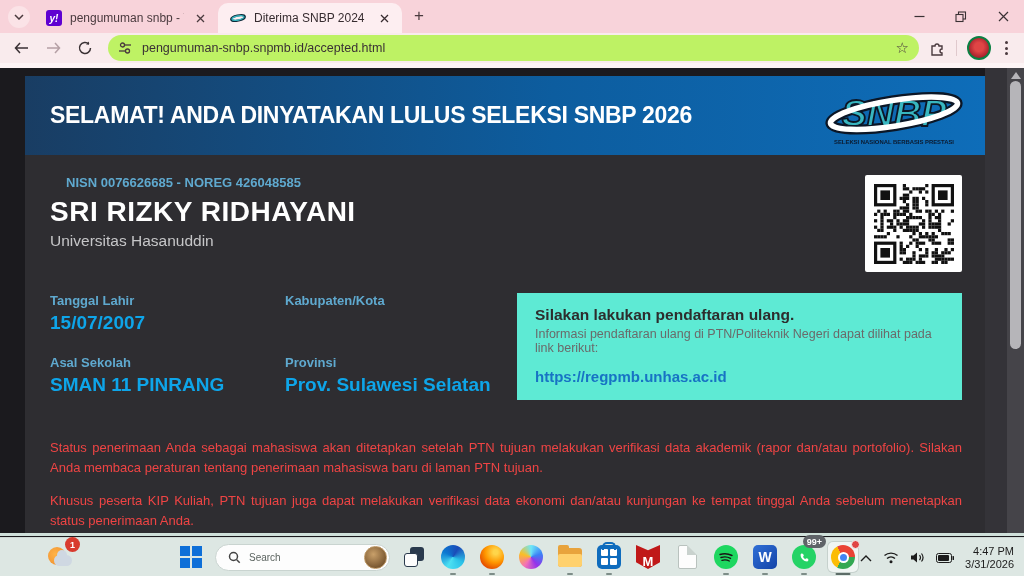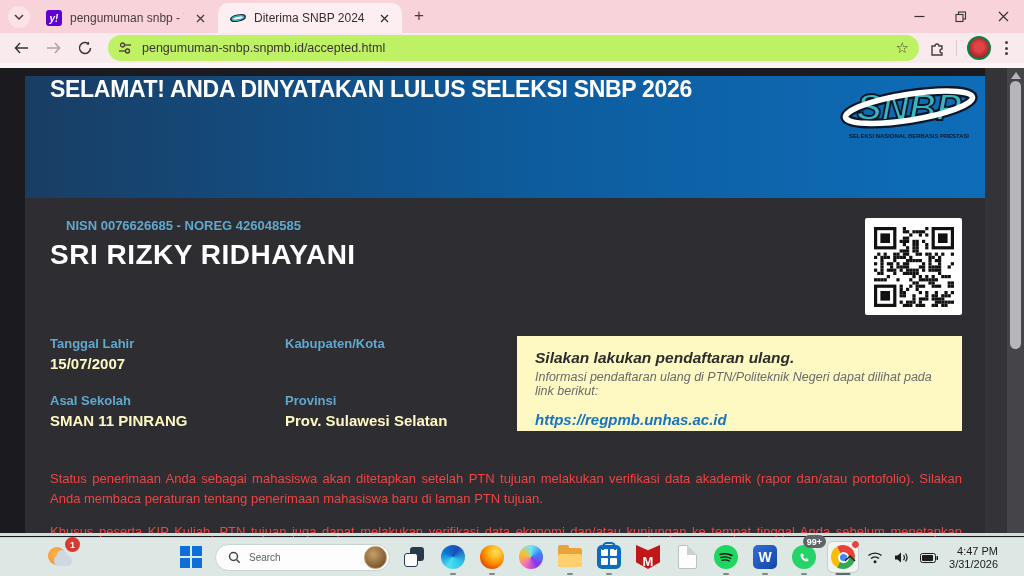--- a/index.html
+++ b/index.html
@@ -38,41 +38,41 @@
   
   .page { position:relative; height:468px; background:#1b1a1e; }
   .page::after { content:""; position:absolute; left:0; right:0; bottom:0; height:3px; background:#cfe0da; }
   .scrollzone { position:absolute; top:0; right:0; width:39px; bottom:3px; background:#343338; }
   .scrollbar { position:absolute; right:0; top:0; bottom:0; width:17px; background:#454449; }
   .scroll-arrow { width:0; height:0; margin:4px auto 2px; border-left:5px solid transparent;
     border-right:5px solid transparent; border-bottom:7px solid #b6b5b9; }
   .scroll-thumb { width:11px; margin:0 auto; height:268px; border-radius:6px; background:#b6b5b9; }
 
   .card { position:absolute; left:25px; top:8px; width:960px; bottom:3px; background:#2e2d31; }
-  .card-header { height:122px; background:linear-gradient(90deg, #193d63 0%, #0d5d9f 55%, #0e6db9 100%);
-    display:flex; padding:0 7px 0 25px; }
+  .card-header { height:79px; background:linear-gradient(90deg, #193d63 0%, #0d5d9f 55%, #0e6db9 100%);
+    display:flex; align-items:center; padding:0 22px 0 25px; }
   .card-header h1 { color:#fff; font-size:23px; font-weight:800; letter-spacing:-0.3px; flex:1; }
   .snbp-logo { flex-shrink:0; }
 
   .card-body { padding:20px 23px 0 25px; }
   .row1 { display:flex; align-items:flex-start; }
   .student { flex:1; }
   .student .ids { color:var(--label-blue,#4c9fc8); font-weight:bold; font-size:13px;padding-left:16px; }
   .student .name { color:#fff; font-weight:800; font-size:28px; letter-spacing:0.5px; margin-top:6px; }
   .student .program { color:#c6c6c8; font-size:19px; margin-top:8px; letter-spacing:0.3px; }
   .student .university { color:#c6c6c8; font-size:15.5px; margin-top:4px; }
   .qr-box { width:97px; height:97px; background:#fff; border-radius:2px; display:flex; align-items:center;
     justify-content:center; flex-shrink:0; }
 
   .row2 { display:flex; margin-top:21px; align-items:flex-start; }
   .details { width:467px; display:grid; grid-template-columns:235px 1fr; row-gap:21px; flex-shrink:0; }
   .detail-item .dlabel { color:var(--label-blue,#5fa9cf); font-weight:bold; font-size:13px; }
-  .detail-item .dvalue { color:#fef9c3; font-weight:bold; font-size:15px; margin-top:4px; }
-
-  .info-box { flex:1; background:#fef9c3; padding:13px 18px 2px;font-style:italic; }
+  .detail-item .dvalue { color:#0ea5e9; font-weight:bold; font-size:19px; margin-top:4px; }
+
+  .info-box { flex:1; background:#5eead4; padding:13px 18px 14px; }
   .info-box .ititle { color:#2d2d2d; font-weight:bold; font-size:15.5px; }
   .info-box .isub { color:#6a6a6a; font-size:12.5px; margin-top:3px; }
   .info-box .ilink { display:inline-block; color:var(--link-blue,#1773c4); font-weight:bold; font-size:15px;
     margin-top:13px; text-decoration:none; }
 
   .notes { margin-top:38px; }
   .notes p { color:#ef4444; font-size:13px; line-height:1.55; text-align:justify; margin-bottom:13px; }
 
   
   .taskbar { position:absolute; left:0; bottom:0; width:1024px; height:39px; background:#dde7e3;
@@ -125,21 +125,21 @@
   .ic-spotify { background:#1ed760; display:flex; align-items:center; justify-content:center; }
   .ic-word { width:24px; height:24px; border-radius:5px; background:linear-gradient(135deg,#2f6fd6,#1444a8);
     color:#fff; font-weight:bold; font-size:14px; display:flex; align-items:center; justify-content:center; }
   .ic-whatsapp { background:#25d366; display:flex; align-items:center; justify-content:center; }
   .wa-badge { position:absolute; right:-7px; top:-7px; background:#5f6368; color:#fff; font-size:9px; font-weight:bold;
     border-radius:8px; padding:1.5px 4px; }
   .ic-chrome { position:relative; background:conic-gradient(from -30deg, #ea4335 0 120deg, #34a853 120deg 240deg, #fbbc05 240deg 360deg); display:flex; align-items:center; justify-content:center; }
   .ic-chrome::before { content:""; width:11px; height:11px; border-radius:50%; background:#fff; }
   .ic-chrome::after { content:""; position:absolute; width:7px; height:7px; border-radius:50%; background:#4285f4; }
   .chrome-dot { position:absolute; right:-2px; top:-2px; width:9px; height:9px; border-radius:50%; background:#e04545; border:1.5px solid #f0f5f3; }
-  .tb-right { position:absolute; right:26px; top:0; height:39px; display:flex; align-items:center; gap:11px; }
+  .tb-right { position:absolute; right:10px; top:0; height:39px; display:flex; align-items:center; gap:11px; }
   .clock { text-align:right; font-size:11px; color:#1c1c1c; line-height:13px; }
 
   svg { display:block; }
 </style>
 </head>
 <body>
 
 <div class="stage">
 
   <div class="tabstrip">
@@ -251,20 +251,21 @@
             <text x="75" y="67" text-anchor="middle" font-family="Liberation Sans, sans-serif" font-size="6.4" font-weight="bold" fill="#0c1a2e">SELEKSI NASIONAL BERBASIS PRESTASI</text>
           </svg>
         </div>
       </div>
 
       <div class="card-body">
         <div class="row1">
           <div class="student">
             <div class="ids">NISN 0076626685 - NOREG 426048585</div>
             <div class="name">SRI RIZKY RIDHAYANI</div>
+            <div class="university">Universitas Hasanuddin</div>
           </div>
           <div class="qr-box">
               <svg width="80" height="80" viewBox="0 0 100 100" fill="#111">
                 <rect x="36" y="0" width="4" height="4"></rect>
                 <rect x="64" y="0" width="4" height="4"></rect>
                 <rect x="36" y="4" width="4" height="4"></rect>
                 <rect x="40" y="4" width="4" height="4"></rect>
                 <rect x="48" y="4" width="4" height="4"></rect>
                 <rect x="52" y="4" width="4" height="4"></rect>
                 <rect x="56" y="4" width="4" height="4"></rect>

